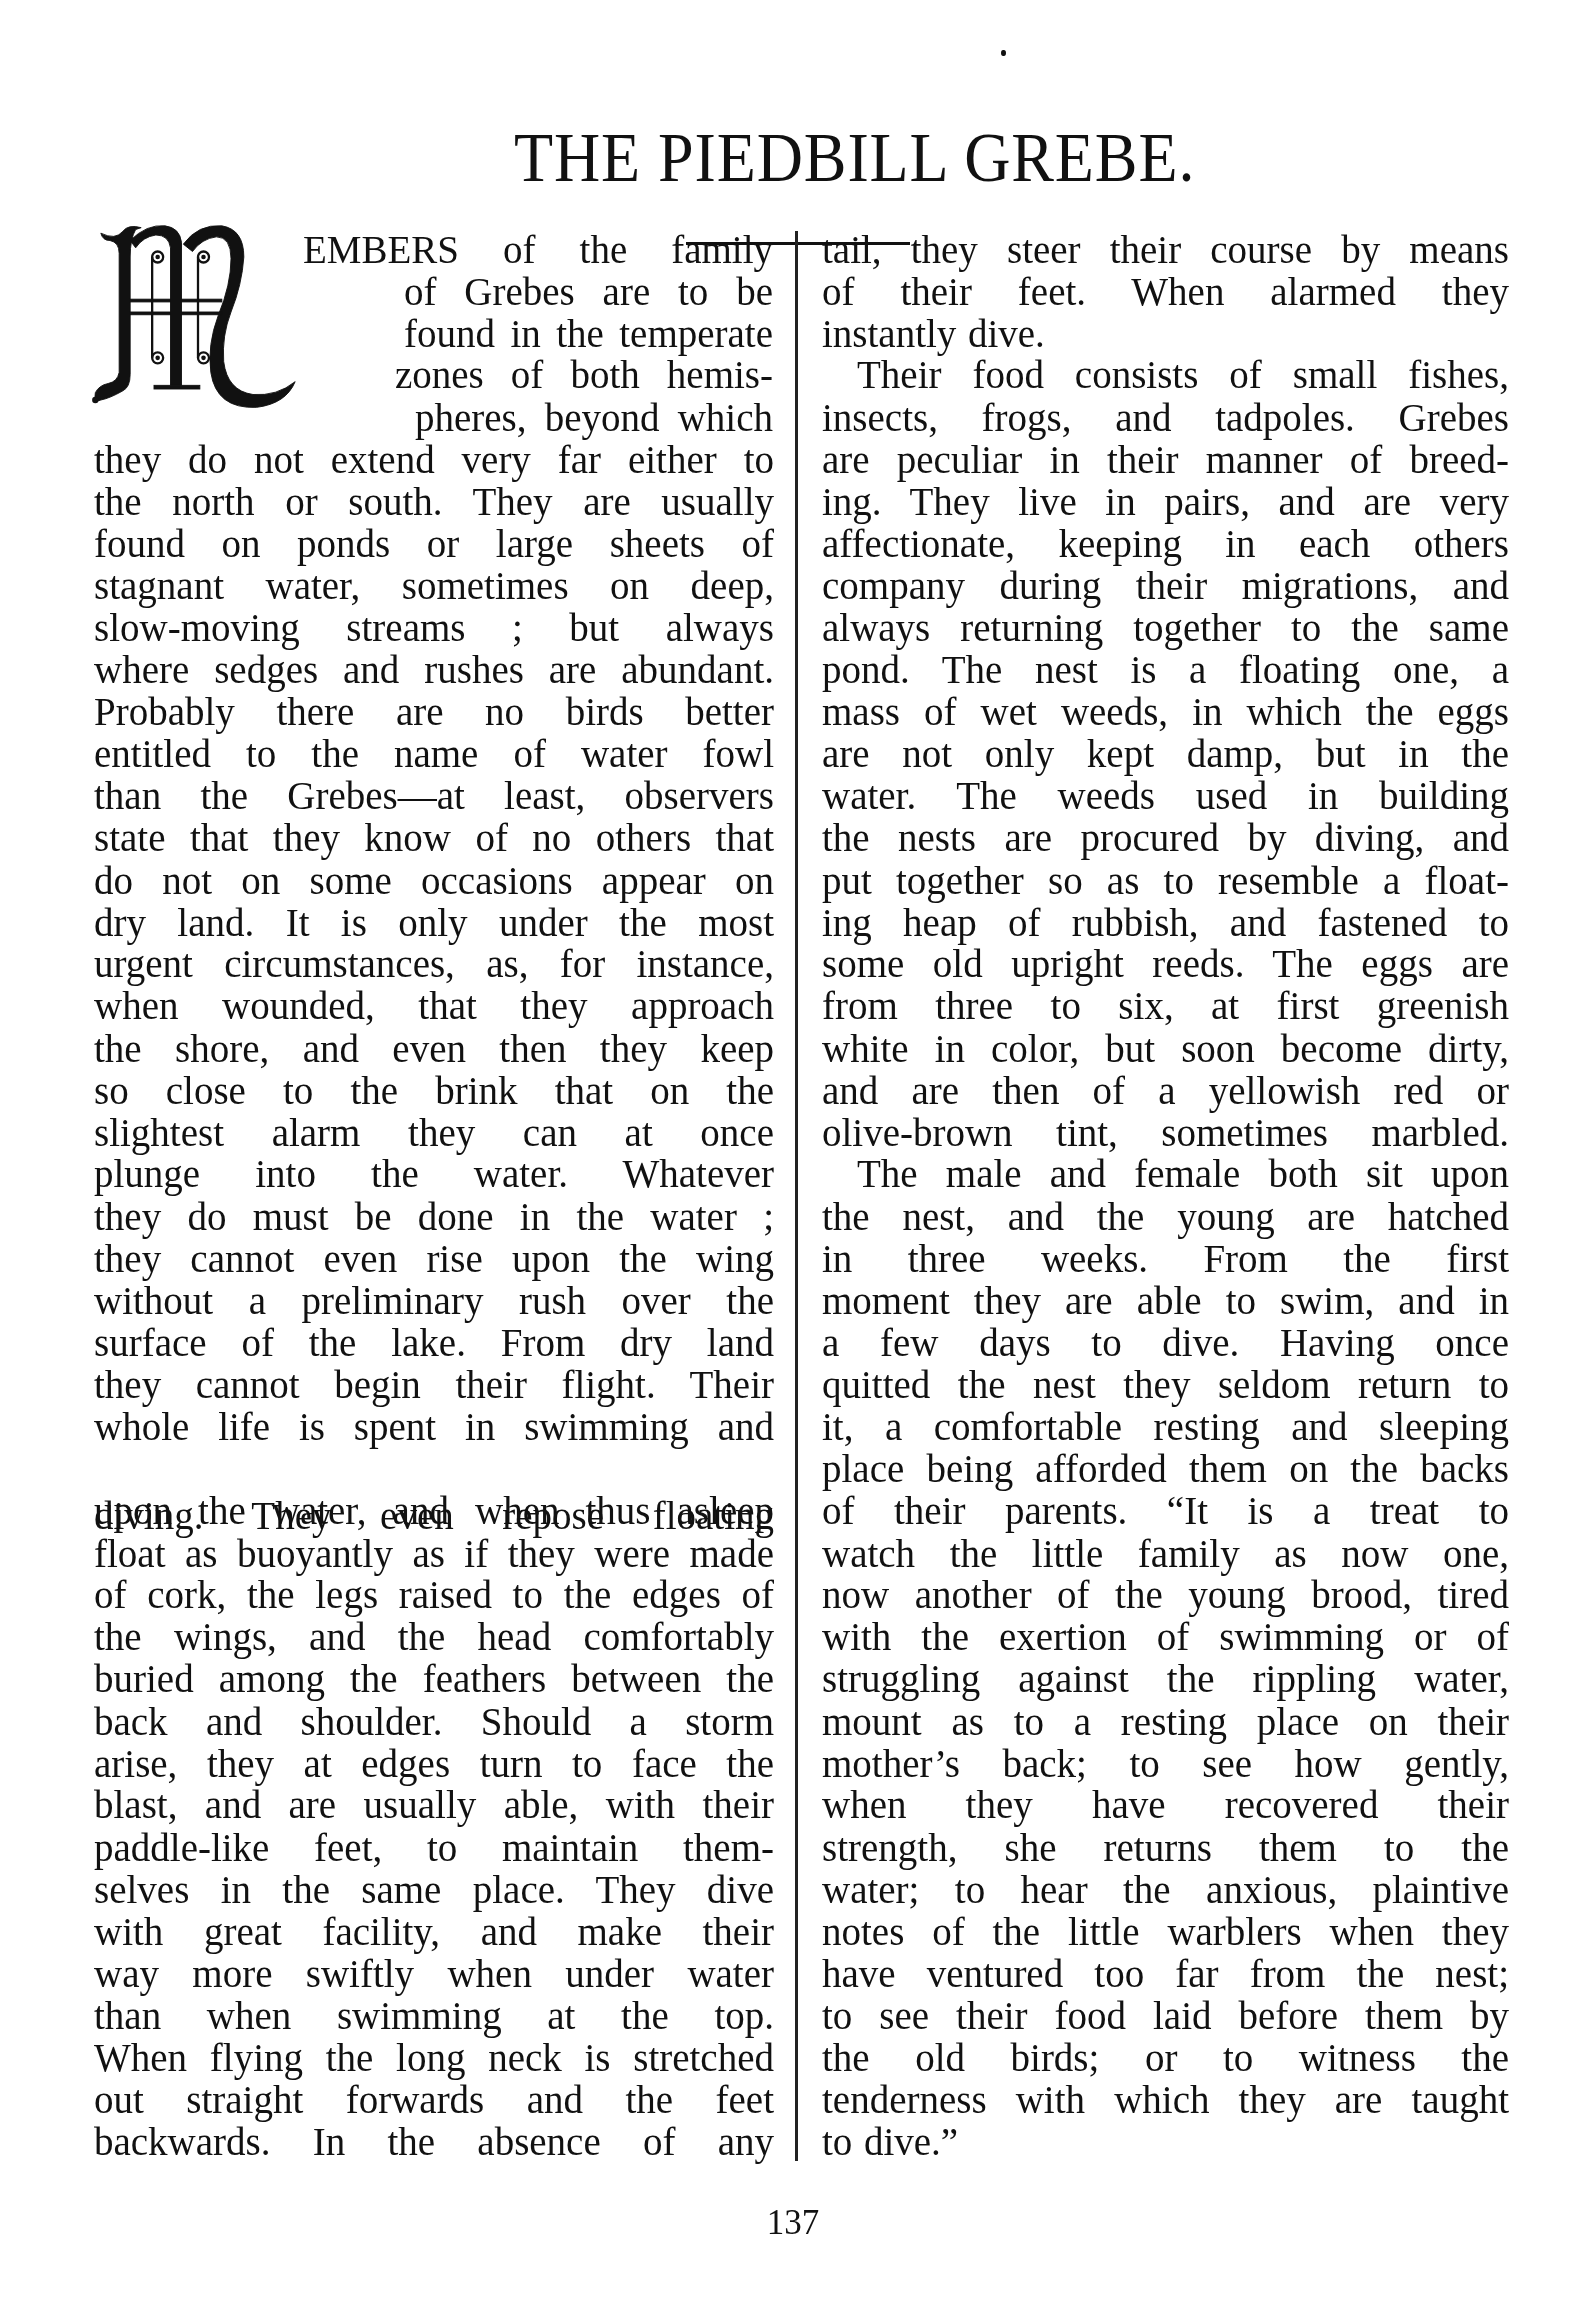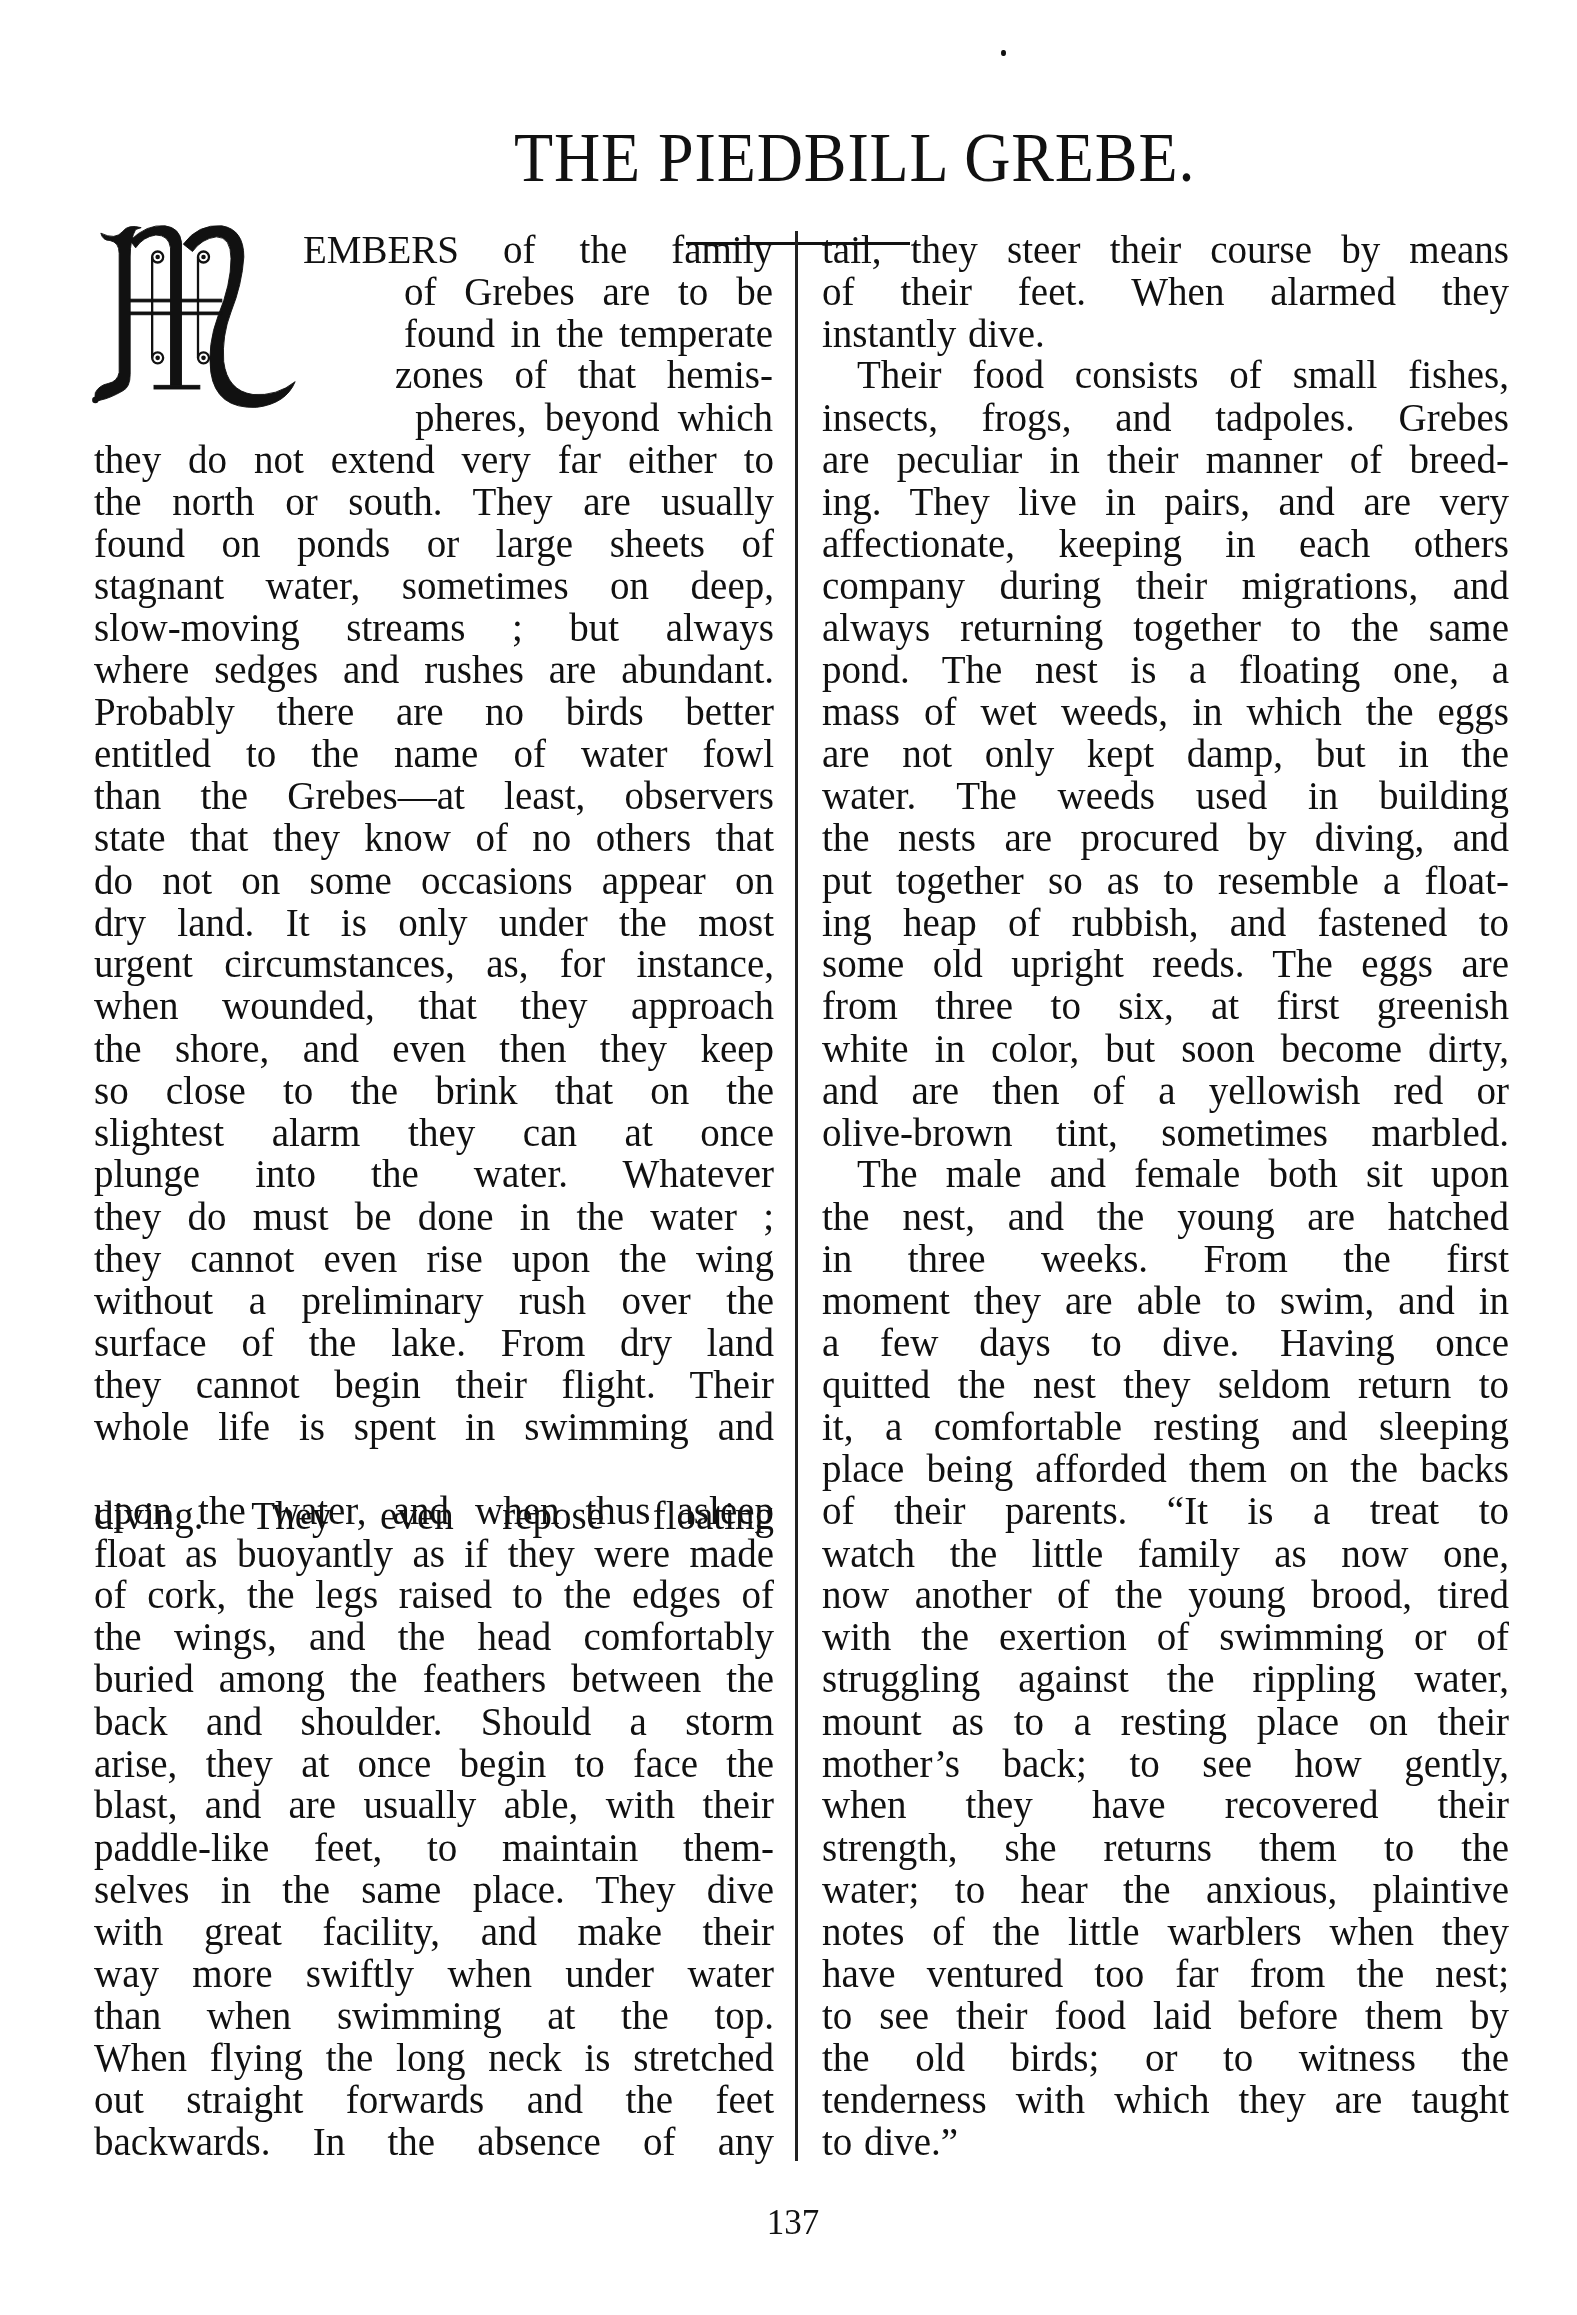--- a/index.html
+++ b/index.html
@@ -79,21 +79,21 @@
       <circle cx="8" cy="196" r="3.5"></circle>
     </g>
   </svg>
 
   <div class="divider"></div>
 
   <div>
     <div class="line col1 beside-cap" style="top:229px;">EMBERS of the family</div>
     <div class="line col1 beside-cap l2" style="top:271px;">of Grebes are to be</div>
     <div class="line col1 beside-cap l3" style="top:313px;">found in the temperate</div>
-    <div class="line col1 beside-cap l4" style="top:354px;">zones of that hemis-</div>
+    <div class="line col1 beside-cap l4" style="top:354px;">zones of both hemis-</div>
     <div class="line col1 beside-cap l5" style="top:397px;">pheres, beyond which</div>
     <div class="line col1" style="top:439px;">they do not extend very far either to</div>
     <div class="line col1" style="top:481px;">the north or south.  They are usually</div>
     <div class="line col1" style="top:523px;">found on ponds or large sheets of</div>
     <div class="line col1" style="top:565px;">stagnant water, sometimes on deep,</div>
     <div class="line col1" style="top:607px;">slow-moving streams ; but always</div>
     <div class="line col1" style="top:649px;">where sedges and rushes are abundant.</div>
     <div class="line col1" style="top:691px;">Probably there are no birds better</div>
     <div class="line col1" style="top:733px;">entitled to the name of water fowl</div>
     <div class="line col1" style="top:775px;">than the Grebes—at least, observers</div>
@@ -112,21 +112,21 @@
     <div class="line col1" style="top:1322px;">surface of the lake.  From dry land</div>
     <div class="line col1" style="top:1364px;">they cannot begin their flight.  Their</div>
     <div class="line col1" style="top:1406px;">whole life is spent in swimming and</div>
     <div class="line col1" style="top:1448px;margin-top:47px;">diving.  They even repose floating</div>
     <div class="line col1" style="top:1490px;">upon the water, and when thus asleep</div>
     <div class="line col1" style="top:1533px;">float as buoyantly as if they were made</div>
     <div class="line col1" style="top:1574px;">of cork, the legs raised to the edges of</div>
     <div class="line col1" style="top:1616px;">the wings, and the head comfortably</div>
     <div class="line col1" style="top:1658px;">buried among the feathers between the</div>
     <div class="line col1" style="top:1701px;">back and shoulder.  Should a storm</div>
-    <div class="line col1" style="top:1743px;">arise, they at once begin to face the</div>
+    <div class="line col1" style="top:1743px;">arise, they at edges turn to face the</div>
     <div class="line col1" style="top:1784px;">blast, and are usually able, with their</div>
     <div class="line col1" style="top:1827px;">paddle-like feet, to maintain them-</div>
     <div class="line col1" style="top:1869px;">selves in the same place.  They dive</div>
     <div class="line col1" style="top:1911px;">with great facility, and make their</div>
     <div class="line col1" style="top:1953px;">way more swiftly when under water</div>
     <div class="line col1" style="top:1995px;">than when swimming at the top.</div>
     <div class="line col1" style="top:2037px;">When flying the long neck is stretched</div>
     <div class="line col1" style="top:2079px;">out straight forwards and the feet</div>
     <div class="line col1" style="top:2121px;">backwards.  In the absence of any</div>
   </div>

